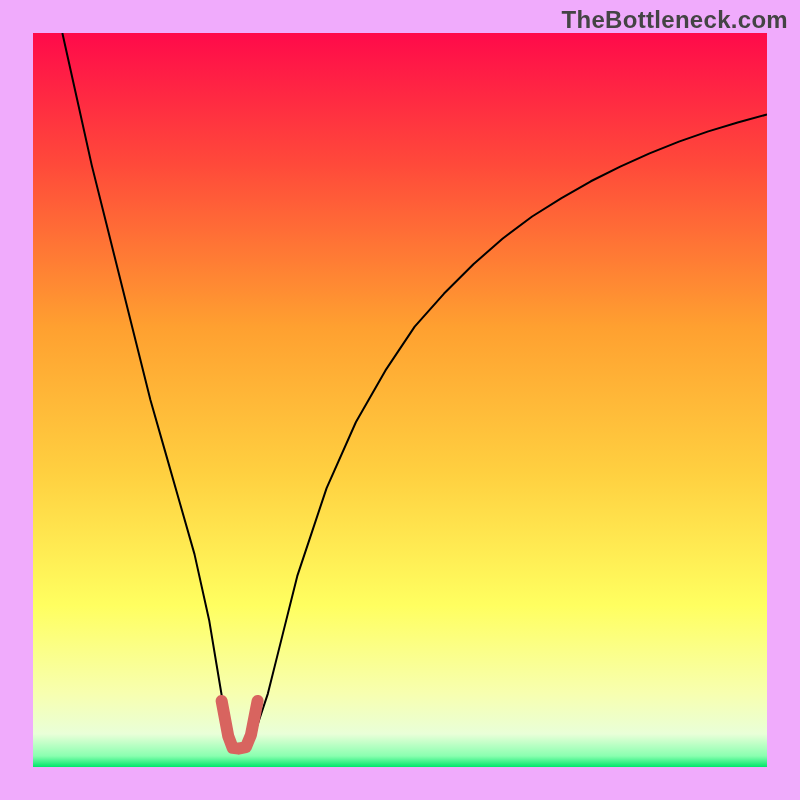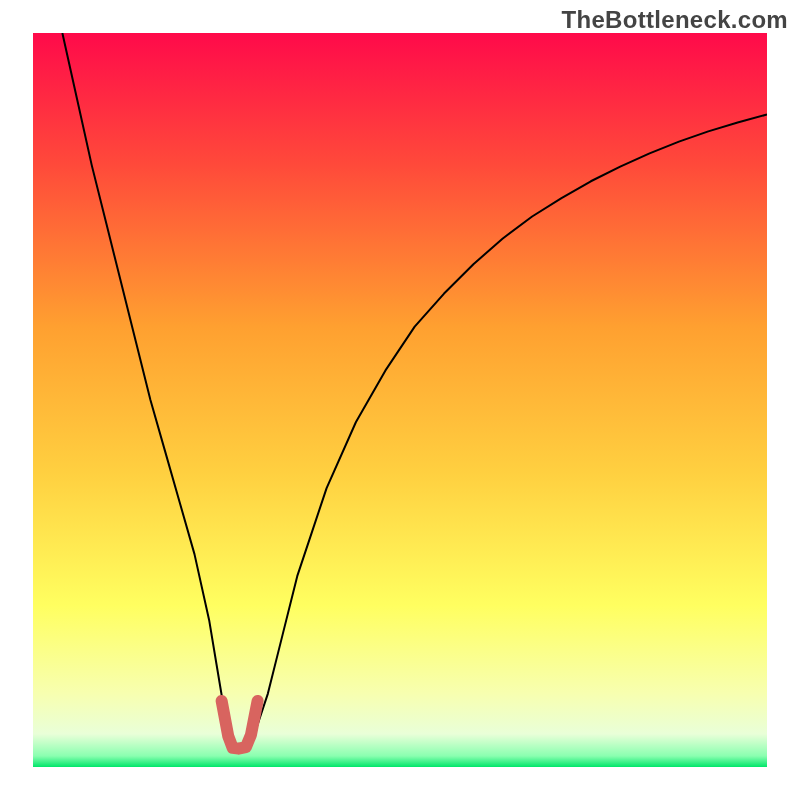--- a/index.html
+++ b/index.html
@@ -7,21 +7,21 @@
     padding: 0;
     width: 800px;
     height: 800px;
     background: #000;
     overflow: hidden;
   }
   .frame {
     position: relative;
     width: 800px;
     height: 800px;
-    background: #ffffff;
+    background: #f0abfc;
   }
   .watermark {
     position: absolute;
     top: 6px;
     right: 12px;
     color: #444;
     font-family: Arial, Helvetica, sans-serif;
     font-size: 24px;
     font-weight: 600;
     letter-spacing: 0.3px;

